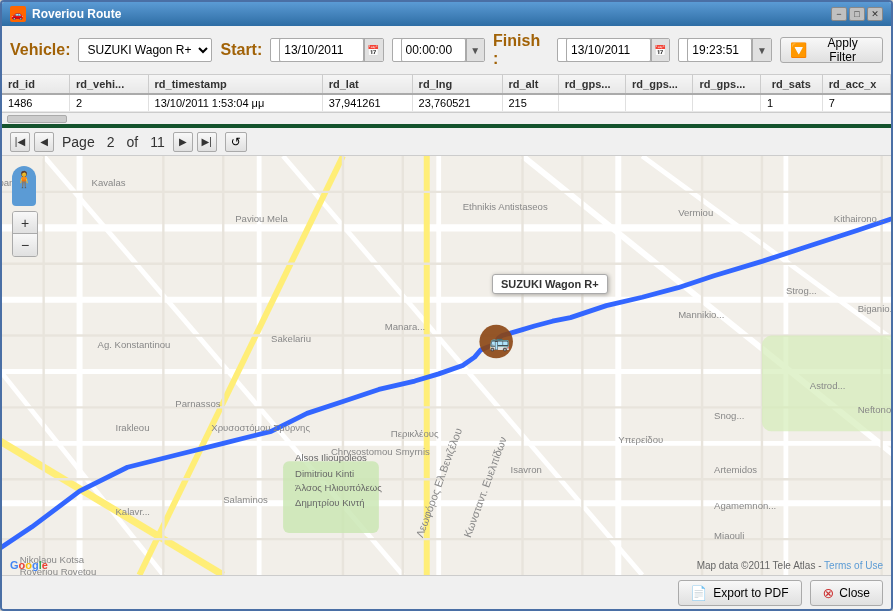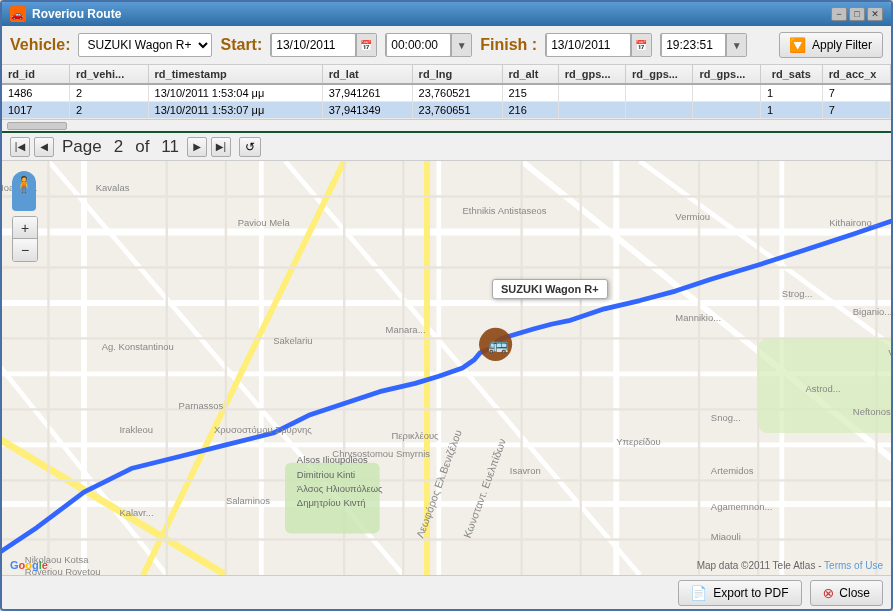--- a/index.html
+++ b/index.html
@@ -111,20 +111,21 @@
       overflow: hidden;
     }
 
     .date-input-wrap input {
       border: none;
       outline: none;
       font-size: 12px;
       padding: 0 4px;
       height: 100%;
       width: 78px;
+      margin-left: 8px;
     }
 
     .date-btn {
       width: 20px;
       height: 100%;
       background: #e0e0e0;
       border-left: 1px solid #aaa;
       cursor: pointer;
       display: flex;
       align-items: center;
@@ -148,21 +149,21 @@
     }
 
     .filter-icon {
       color: #5b9bd5;
       font-size: 14px;
     }
 
     .grid-area {
       flex-shrink: 0;
       background: white;
-      border-bottom: 2px solid #14532d;
+      border-bottom: 4px solid #14532d;
     }
 
     .grid-table {
       width: 100%;
       border-collapse: collapse;
     }
 
     .grid-table th {
       background: linear-gradient(to bottom, #f5f5f5, #e8e8e8);
       border-right: 1px solid #ccc;
@@ -212,21 +213,21 @@
       border-radius: 2px;
       cursor: pointer;
       display: flex;
       align-items: center;
       justify-content: center;
       font-size: 10px;
       color: #333;
     }
 
     .page-info {
-      font-size: 17px;
+      font-size: 14px;
       color: #333;
       padding: 0 4px;
     }
 
     .refresh-btn {
       width: 22px;
       height: 20px;
       background: linear-gradient(to bottom, #f8f8f8, #e0e0e0);
       border: 1px solid #aaa;
       border-radius: 2px;
@@ -495,33 +496,20 @@
           </tr>
         </thead>
         <tbody>
           <tr>
             <td>1486</td>
             <td>2</td>
             <td>13/10/2011 1:53:04 μμ</td>
             <td>37,941261</td>
             <td>23,760521</td>
             <td>215</td>
-            <td></td>
-            <td></td>
-            <td></td>
-            <td>1</td>
-            <td>7</td>
-          </tr>
-          <tr class="selected">
-            <td>1017</td>
-            <td>2</td>
-            <td>13/10/2011 1:53:07 μμ</td>
-            <td>37,941349</td>
-            <td>23,760651</td>
-            <td>216</td>
             <td></td>
             <td></td>
             <td></td>
             <td>1</td>
             <td>7</td>
           </tr>
         </tbody>
       </table>
     </div>
     <div class="horizontal-scrollbar">

